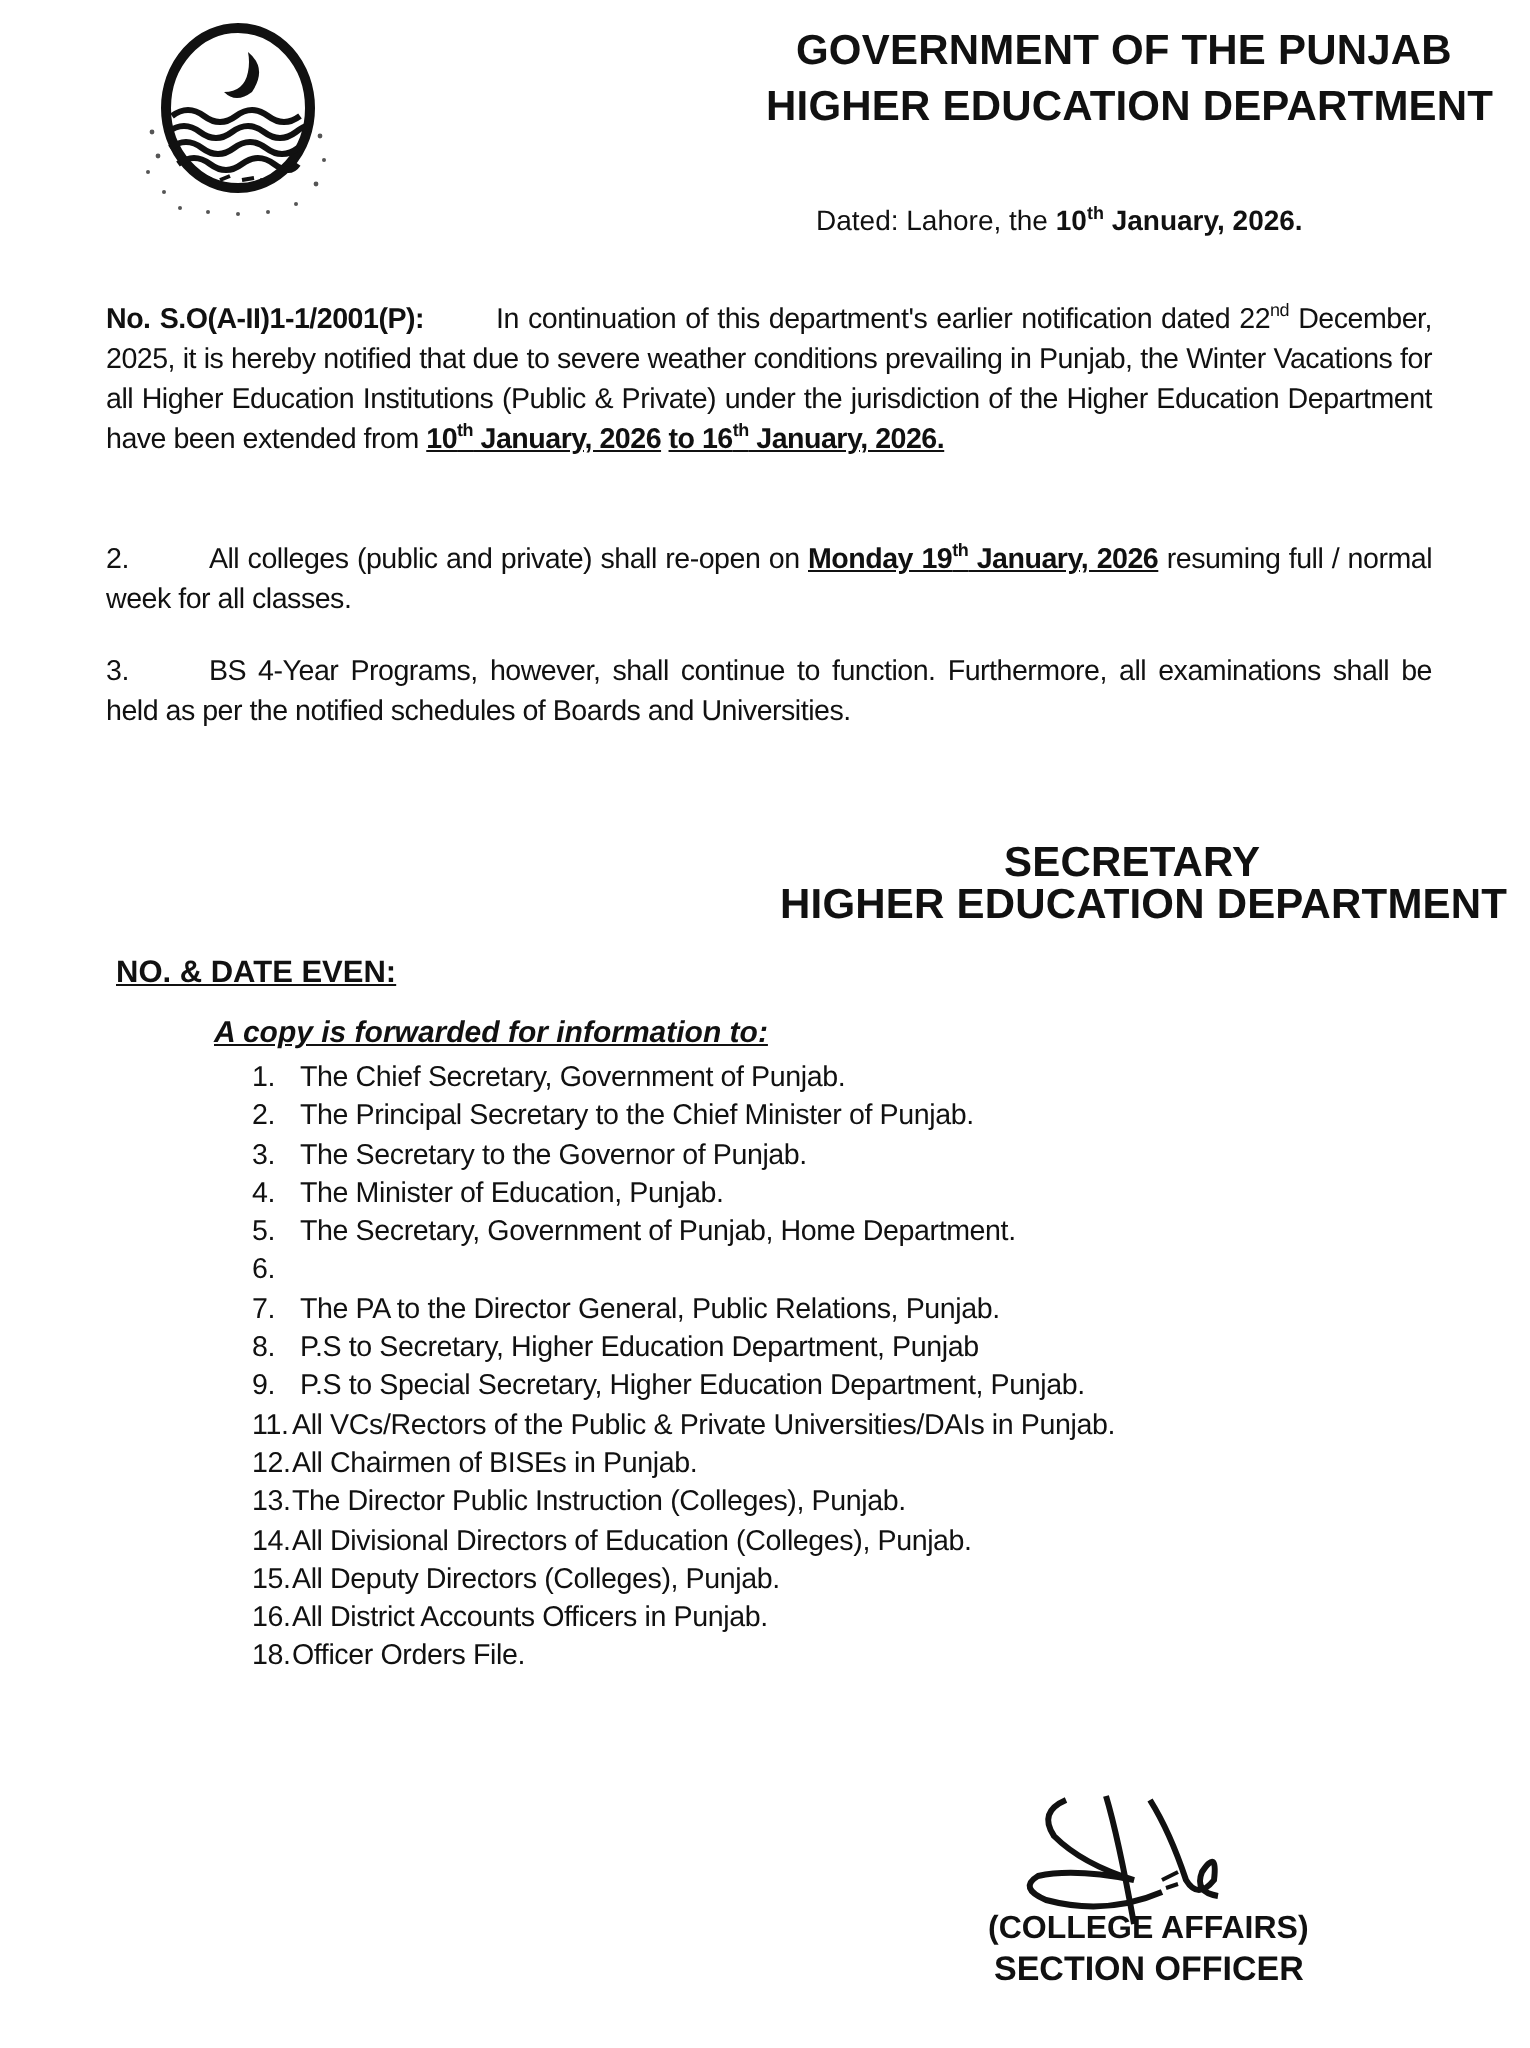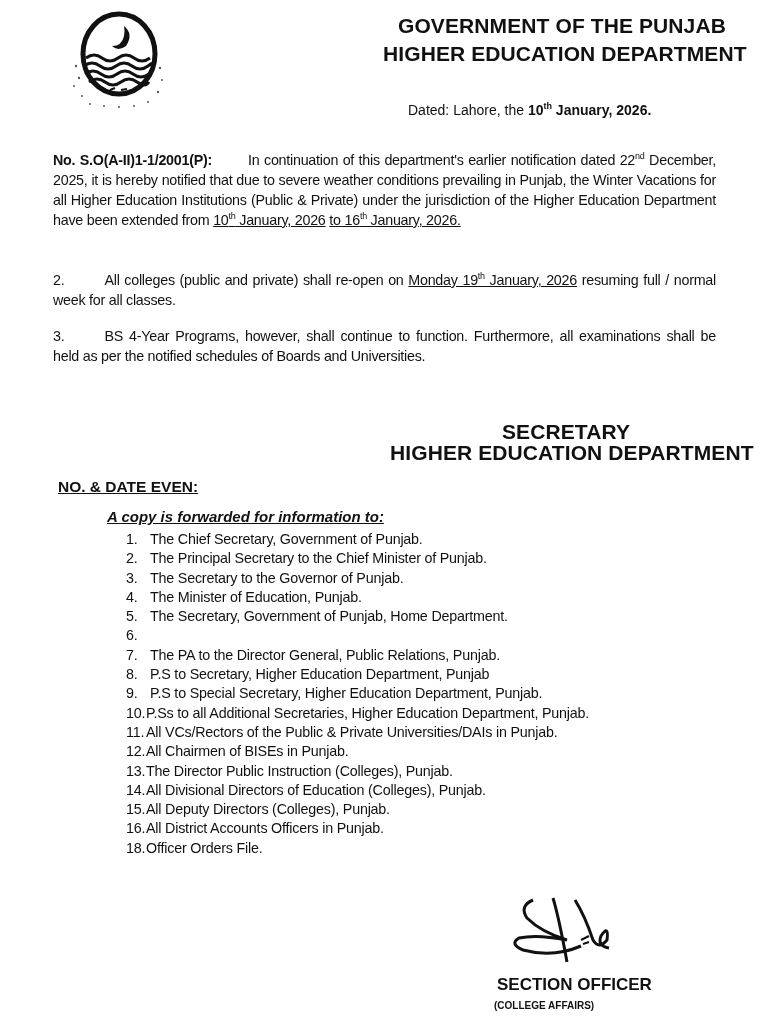--- a/index.html
+++ b/index.html
@@ -10,33 +10,33 @@
   .hdr { font-weight:bold; font-size:21px; letter-spacing:0.1px; }
   .hdr1 { left:398px; top:14px; }
   .hdr2 { left:383px; top:42px; }
   .dated { left:408px; top:102px; font-size:14px; }
   .dated b sup, sup { font-size:9px; vertical-align:super; line-height:0; }
   .para { left:53px; width:663px; font-size:14.3px; line-height:20px; text-align:justify;
           letter-spacing:-0.25px; }
   .p1 { top:150px; }
   .p2 { top:270px; }
   .p3 { top:326px; }
-  .u { text-decoration:underline; font-weight:normal; }
+  .u { text-decoration:underline; font-weight:bold; }
   .tab { display:inline-block; }
   .sec1 { left:502px; top:420px; }
   .sec2 { left:390px; top:441px; }
   .nde { left:58px; top:478px; font-weight:bold; font-size:15.5px; text-decoration:underline; }
   .copy { left:107px; top:508px; font-weight:bold; font-size:15px; text-decoration:underline;font-style:italic; }
   .list { left:126px; top:530px; margin:0; padding:0; list-style:none; font-size:14.3px; line-height:19.3px; letter-spacing:-0.2px; }
   .list li { display:flex; }
   .list .num { display:inline-block; width:24px; }
   .list .num.wide { width:20px; }
   .sig { left:505px; top:892px; width:130px; height:80px; }
   .so1 { left:497px; top:975px; font-weight:bold; font-size:17px; }
-  .so2 { left:494px; top:1000px; font-weight:bold; font-size:10px; }
+  .so2 { left:494px; top:956px; font-weight:bold; font-size:16px; }
 </style>
 </head>
 <body>
 
 <svg class="abs logo" viewBox="0 0 110 105">
   <ellipse cx="55" cy="48" rx="36" ry="40" fill="none" stroke="#111" stroke-width="5"></ellipse>
   <path d="M60 20 q10 8 2 20 q-8 6 -14 0 q10 0 12 -10 q1 -5 0 -10z" fill="#111"></path>
   <path d="M22 52 q8 -6 16 0 t16 0 t16 0 t16 0" fill="none" stroke="#111" stroke-width="3"></path>
   <path d="M20 60 q8 -6 16 0 t16 0 t16 0 t16 0 t4 0" fill="none" stroke="#111" stroke-width="3"></path>
   <path d="M21 68 q8 -6 16 0 t16 0 t16 0 t16 0" fill="none" stroke="#111" stroke-width="3"></path>
@@ -114,24 +114,20 @@
     </li>
     <li>
       <span class="num">8.</span>
       <span>P.S to Secretary, Higher Education Department, Punjab</span>
     </li>
     <li>
       <span class="num">9.</span>
       <span>P.S to Special Secretary, Higher Education Department, Punjab.</span>
     </li>
     <li>
-      <span class="num wide">10.</span>
-      <span>P.Ss to all Additional Secretaries, Higher Education Department, Punjab.</span>
-    </li>
-    <li>
       <span class="num wide">11.</span>
       <span>All VCs/Rectors of the Public &amp; Private Universities/DAIs in Punjab.</span>
     </li>
     <li>
       <span class="num wide">12.</span>
       <span>All Chairmen of BISEs in Punjab.</span>
     </li>
     <li>
       <span class="num wide">13.</span>
       <span>The Director Public Instruction (Colleges), Punjab.</span>

